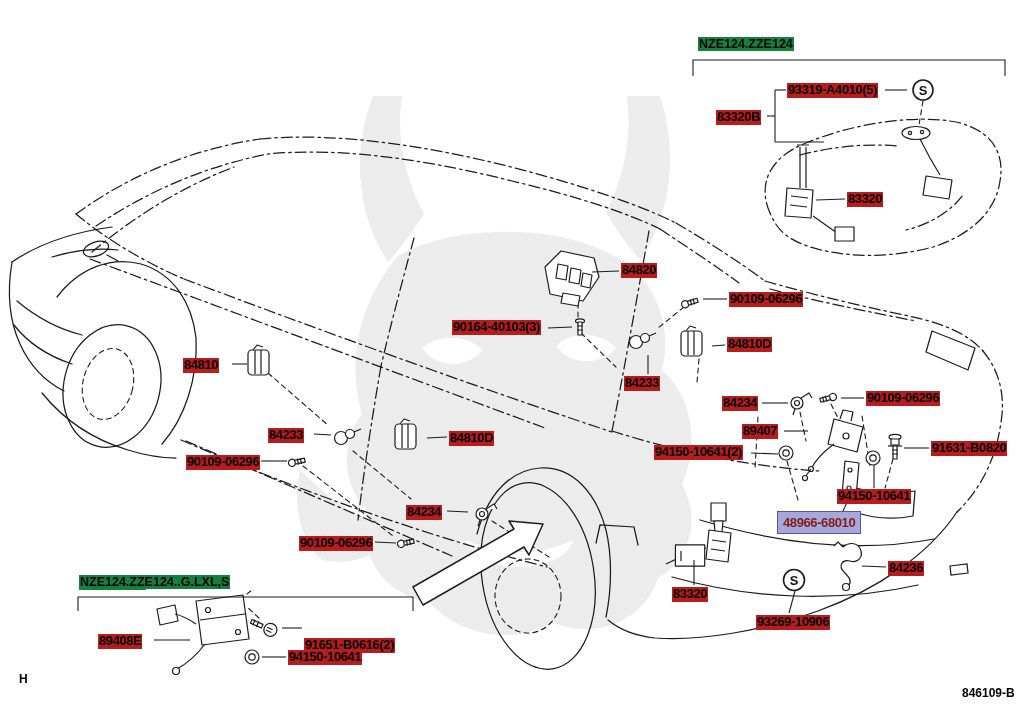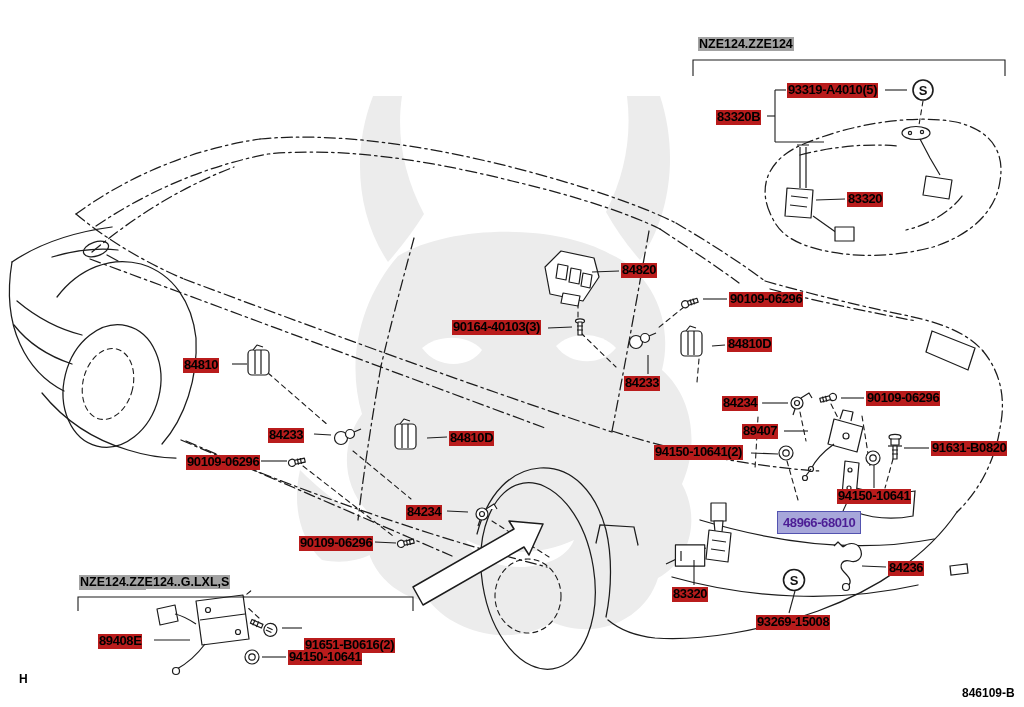--- a/index.html
+++ b/index.html
@@ -16,21 +16,21 @@
       fill:#ffffff;stroke:#1c1c1c;stroke-width:1.2;stroke-linejoin:round;}
   .lead-ln path{fill:none;stroke:#1c1c1c;stroke-width:1.1;}
   .wm path{fill:#ececec;stroke:none;}
   .wm .wm-cut{fill:#ffffff;}
   .s-symbol circle{fill:#fff;stroke:#1c1c1c;stroke-width:1.6;}
   .s-symbol text{font:700 13px "Liberation Sans",sans-serif;fill:#111;}
   .direction-arrow{fill:#ffffff;stroke:#1c1c1c;stroke-width:1.5;stroke-linejoin:round;}
   
   .part-label{position:absolute;font:700 13px/1.15 "Liberation Sans",sans-serif;
       letter-spacing:-0.4px;color:#000;white-space:nowrap;background:#b91c1c;padding:0 1px;}
-  .section-title{font-size:12.5px;letter-spacing:0;background:#a3a3a3;}
+  .section-title{font-size:12.5px;letter-spacing:0;background:#15803d;}
   .footer-text{font-size:12px;letter-spacing:0;background:transparent;}
   .selected-part{position:absolute;font:700 13px/1 "Liberation Sans",sans-serif;
       letter-spacing:-0.4px;white-space:nowrap;padding:4px 5px;border:1.5px solid;}
 </style>
 </head>
 <body>
 
 <div class="stage">
 
 <svg width="1024" height="707" viewBox="0 0 1024 707">
@@ -338,32 +338,32 @@
       <div class="part-label" style="left: 729px; top: 292px;">90109-06296</div>
       <div class="part-label" style="left: 624px; top: 376px;">84233</div>
       <div class="part-label" style="left: 727px; top: 337px;">84810D</div>
       <div class="part-label" style="left: 722px; top: 396px;">84234</div>
       <div class="part-label" style="left: 866px; top: 391px;">90109-06296</div>
       <div class="part-label" style="left: 742px; top: 424px;">89407</div>
       <div class="part-label" style="left: 654px; top: 445px;">94150-10641(2)</div>
       <div class="part-label" style="left: 931px; top: 441px;">91631-B0820</div>
       <div class="part-label" style="left: 837px; top: 489px;">94150-10641</div>
       <div class="part-label" style="left: 672px; top: 587px;">83320</div>
-      <div class="part-label" style="left: 756px; top: 615px;">93269-15008</div>
+      <div class="part-label" style="left: 756px; top: 615px;">93269-10906</div>
       <div class="part-label" style="left: 888px; top: 561px;">84236</div>
       <div class="part-label" style="left: 183px; top: 358px;">84810</div>
       <div class="part-label" style="left: 268px; top: 428px;">84233</div>
       <div class="part-label" style="left: 186px; top: 455px;">90109-06296</div>
       <div class="part-label" style="left: 449px; top: 431px;">84810D</div>
       <div class="part-label" style="left: 406px; top: 505px;">84234</div>
       <div class="part-label" style="left: 299px; top: 536px;">90109-06296</div>
       <div class="part-label section-title" style="left: 79px; top: 559px; margin-top: 17px;">ZE124..WG</div>
       <div class="part-label section-title" style="left: 79px; top: 575px;">NZE124.ZZE124..G.LXL,S</div>
       <div class="part-label" style="left: 98px; top: 634px;">89408E</div>
       <div class="part-label" style="left: 304px; top: 594px; margin-top: 44px;">91651-B0616(2)</div>
       <div class="part-label" style="left: 288px; top: 650px;">94150-10641</div>
       <div class="part-label footer-text" style="left: 18px; top: 673px;">H</div>
       <div class="part-label footer-text" style="left: 961px; top: 687px;">846109-B</div>
     </div>
 
-<div id="selected-part" class="selected-part" style="left: 777px; top: 511px; background: rgb(167, 167, 218); border-color: rgb(83, 83, 176); color: #4c1d95;">48966-68010</div>
+<div id="selected-part" class="selected-part" style="left: 777px; top: 511px; background: rgb(167, 167, 218); border-color: rgb(83, 83, 176); color: #7f1d1d;">48966-68010</div>
 
 </div>
 
 </body></html>

